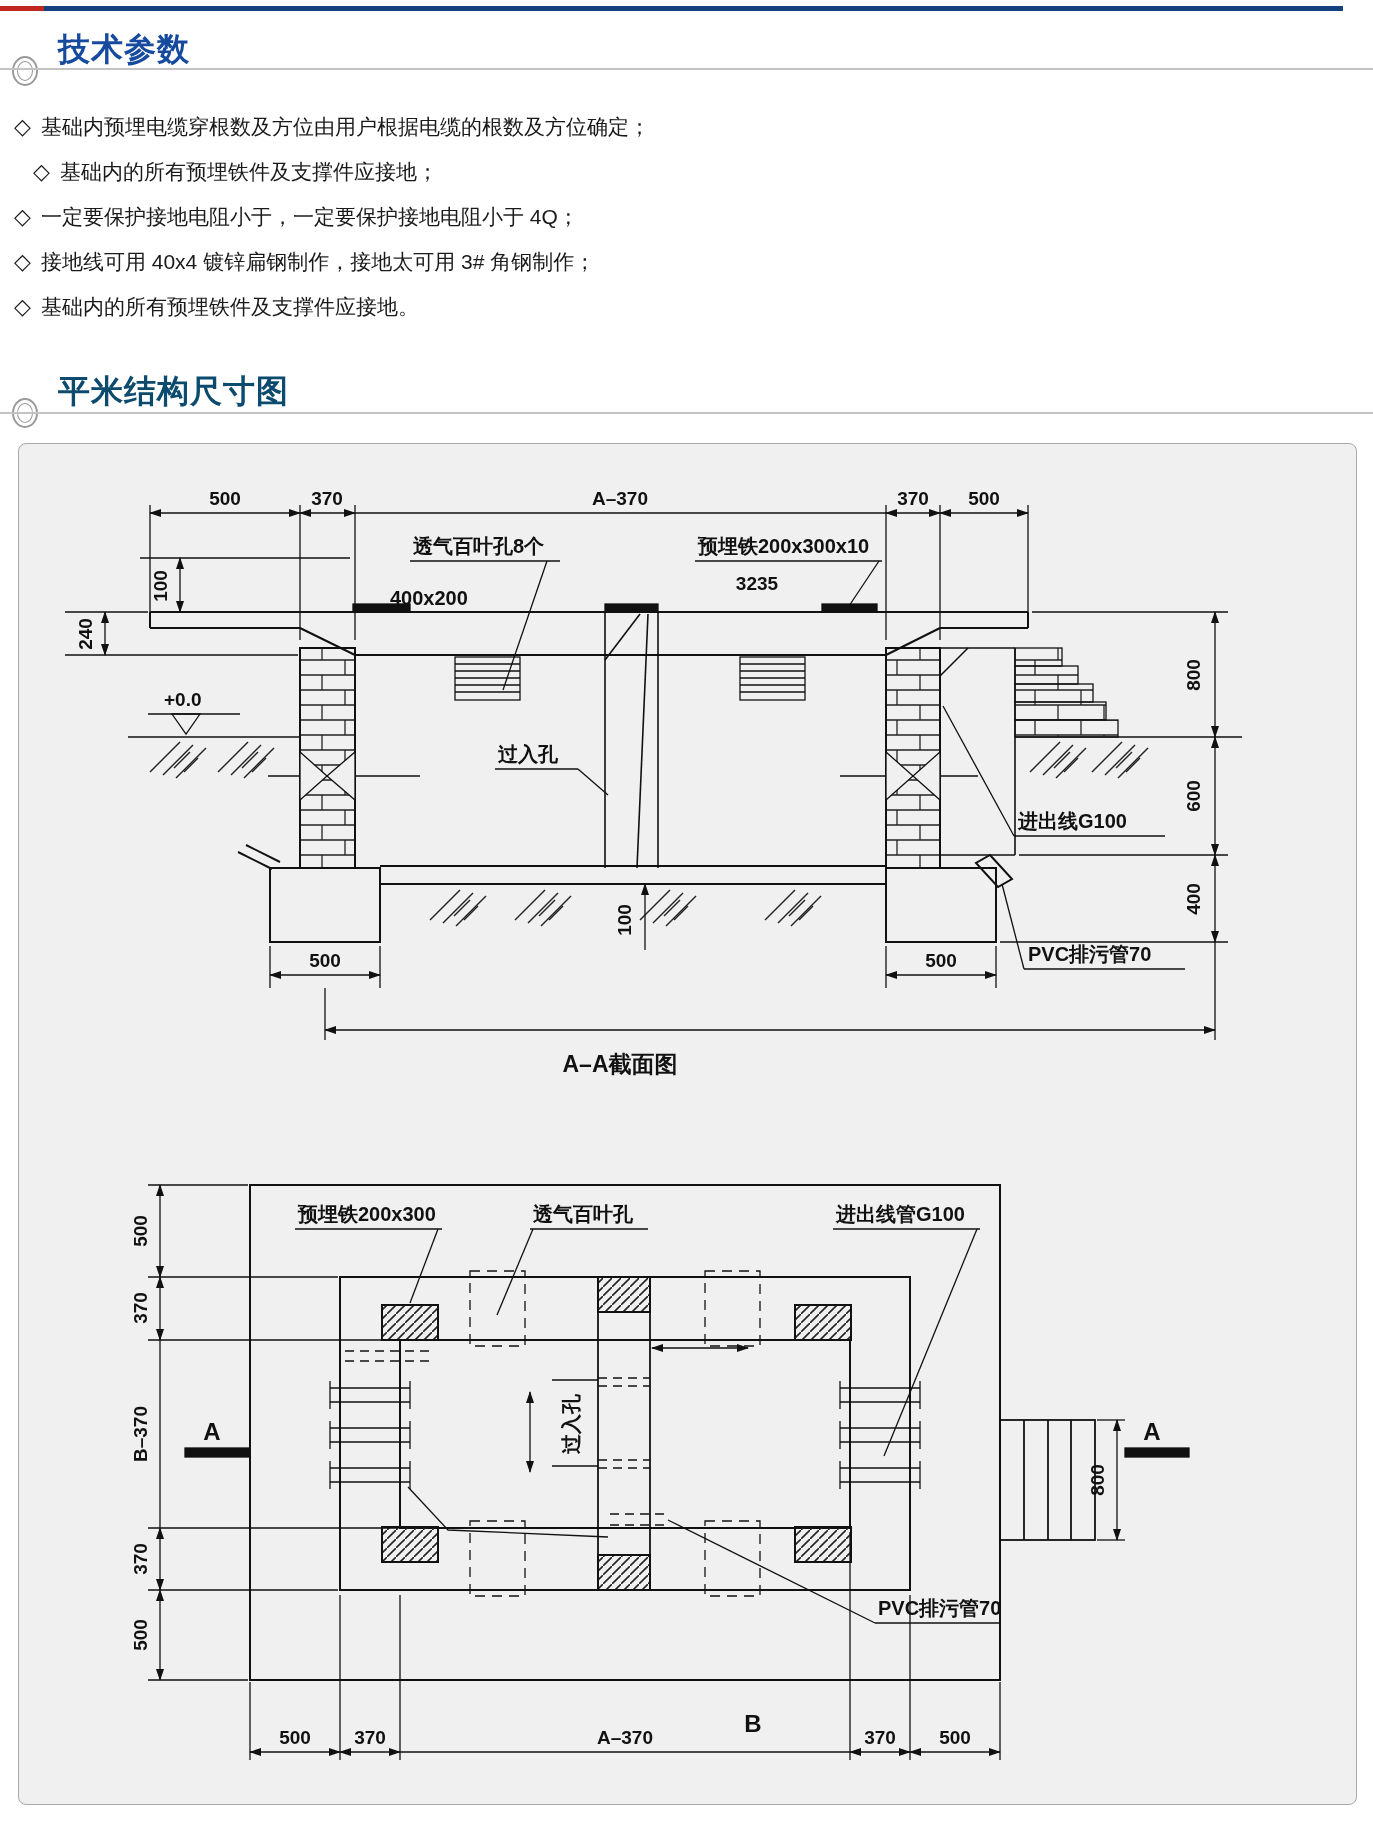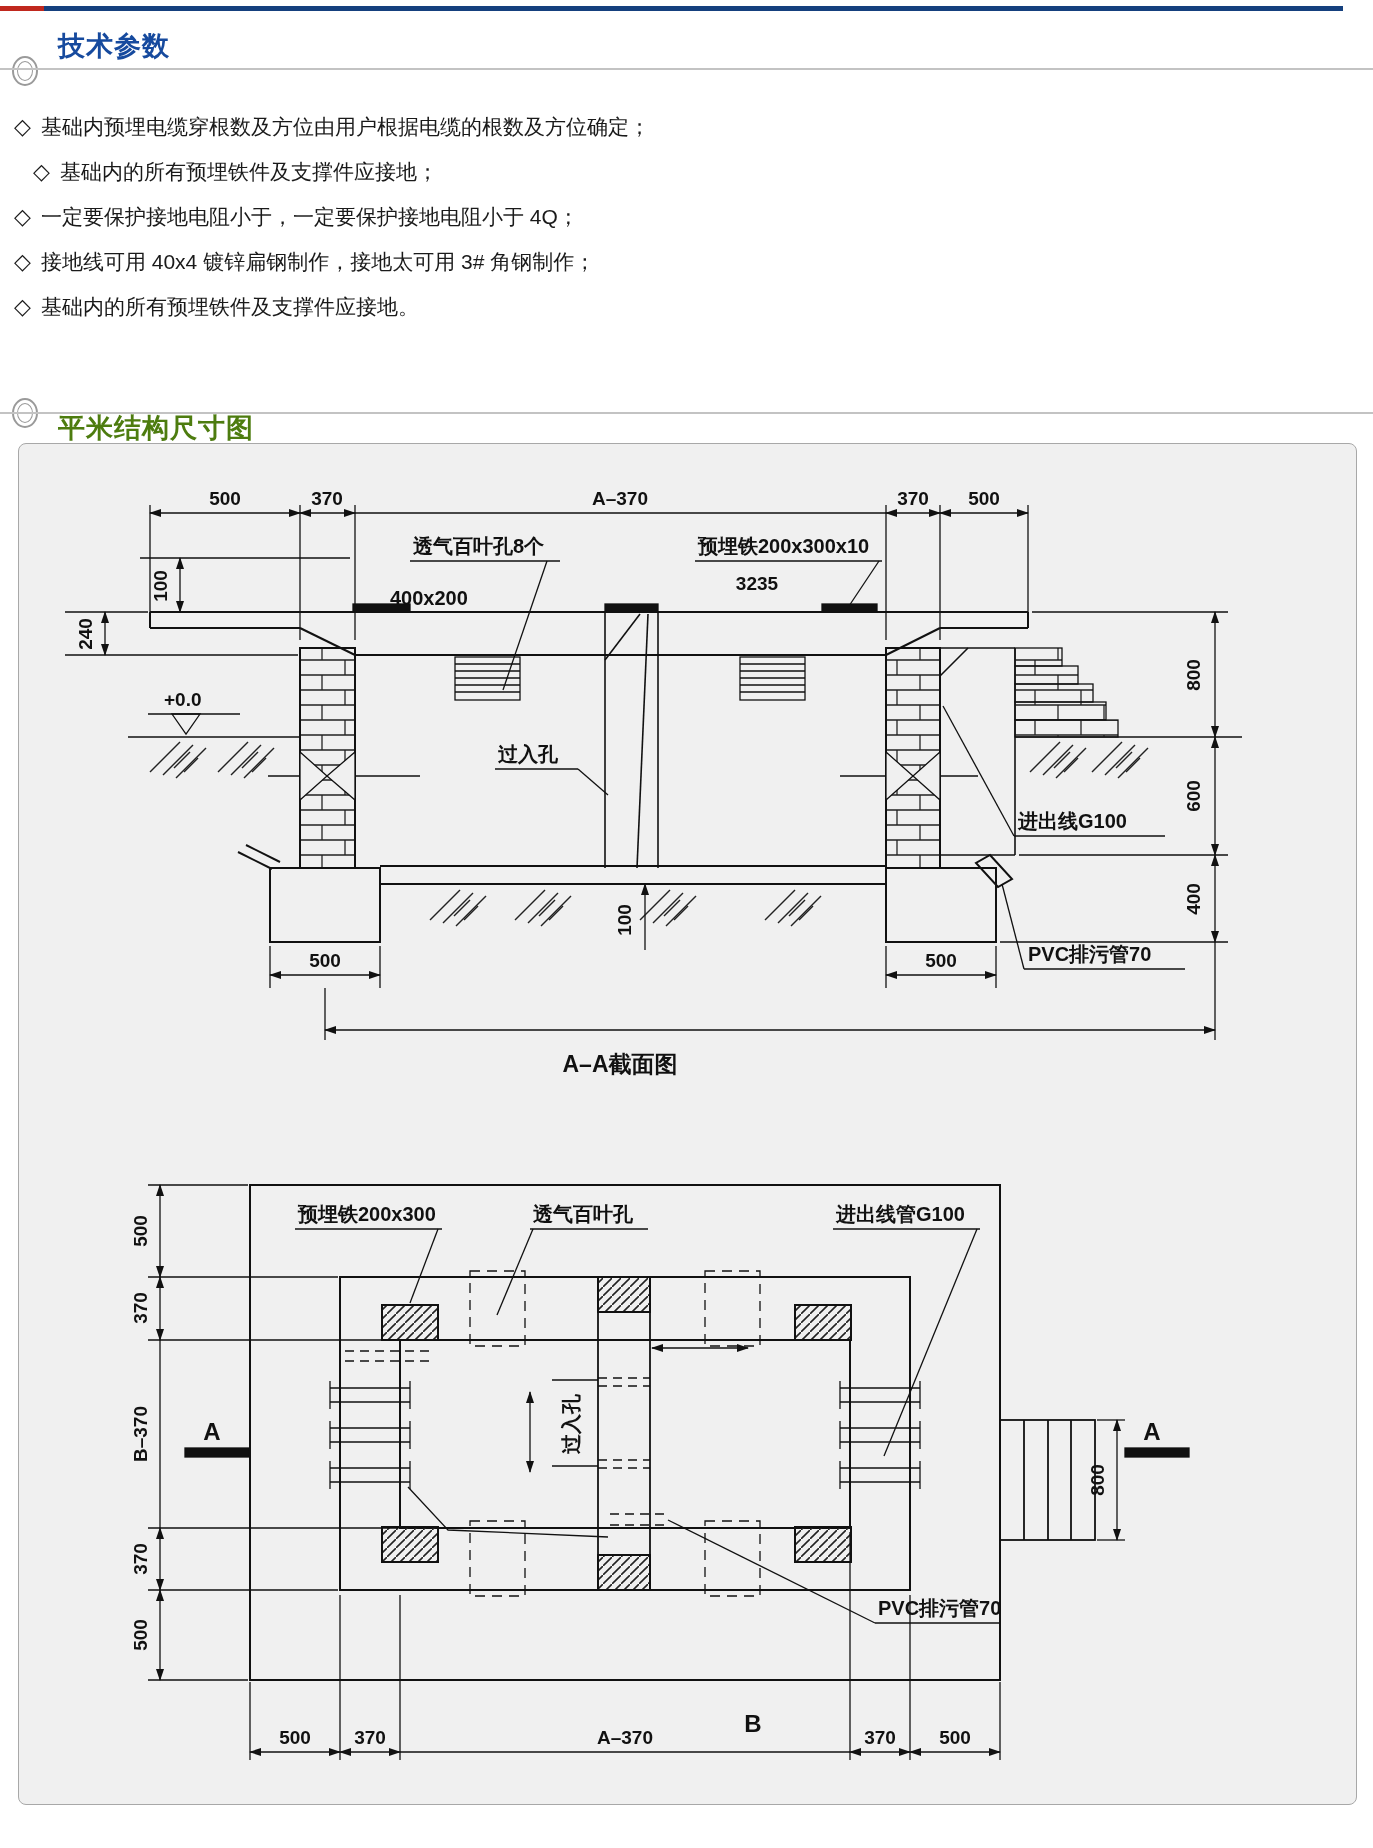--- a/index.html
+++ b/index.html
@@ -1,20 +1,20 @@
 <!DOCTYPE html>
 <html><head>
 <meta charset="utf-8">
 <style>
   html,body{margin:0;padding:0;background:#fff;}
   body{width:1373px;height:1848px;position:relative;font-family:"Liberation Sans",sans-serif;color:#1a1a1a;}
   .topbar{position:absolute;top:6px;left:0;width:1343px;height:5px;display:flex;}
   .topbar .red{width:44px;height:5px;}
   .topbar .blue{flex:1;height:5px;}
-  .sec-title{position:absolute;left:58px;font-size:27px;font-weight:bold;letter-spacing:1px;}
+  .sec-title{position:absolute;left:58px;font-size:32px;font-weight:bold;letter-spacing:1px;}
   .sec-line{position:absolute;left:0;width:1373px;height:2px;background:#c3c3c3;}
   .ring{position:absolute;left:12px;width:22px;height:26px;border:2px solid #9a9a9a;border-radius:50%;background:#fff;display:flex;align-items:center;justify-content:center;}
   .ring .inner{width:14px;height:18px;border:1px solid #9a9a9a;border-radius:50%;}
   .bullet{position:absolute;left:14px;font-size:21px;white-space:nowrap;}
   .bullet .mk{margin-right:10px;font-size:22px;}
   .panel{position:absolute;left:18px;top:443px;width:1337px;height:1360px;background:#f0f0f0;border:1px solid #a8a8a8;border-radius:8px;}
   svg{position:absolute;left:0;top:0;}
   svg text{font-family:"Liberation Sans",sans-serif;fill:#111;}
   .dim{font-size:19px;font-weight:bold;}
   .lbl{font-size:20px;font-weight:bold;}
@@ -34,21 +34,21 @@
     <div class="inner"></div>
   </div>
 <div class="sec-line" style="top:68px;"></div>
 
 <div class="bullet" style="top:113px;"><span class="mk">◇</span><span>基础内预埋电缆穿根数及方位由用户根据电缆的根数及方位确定；</span></div>
 <div class="bullet" style="top:158px;margin-left:19px;"><span class="mk">◇</span><span>基础内的所有预埋铁件及支撑件应接地；</span></div>
 <div class="bullet" style="top:203px;"><span class="mk">◇</span><span>一定要保护接地电阻小于，一定要保护接地电阻小于 4Q；</span></div>
 <div class="bullet" style="top:248px;"><span class="mk">◇</span><span>接地线可用 40x4 镀锌扁钢制作，接地太可用 3# 角钢制作；</span></div>
 <div class="bullet" style="top:293px;"><span class="mk">◇</span><span>基础内的所有预埋铁件及支撑件应接地。</span></div>
 
-<div class="sec-title" style="top:370px;color:#4d7c0f;margin-top:40px;">平米结构尺寸图</div>
+<div class="sec-title" style="top:370px;color:#0c4a6e;">平米结构尺寸图</div>
 <div class="ring" style="top:398px;">
     <div class="inner"></div>
   </div>
 <div class="sec-line" style="top:412px;"></div>
 
 <div class="panel"></div>
 
 <svg width="1373" height="1848" viewBox="0 0 1373 1848">
 <defs>
   <marker id="mE" markerWidth="12" markerHeight="8" refX="11" refY="4" orient="auto" markerUnits="userSpaceOnUse">

